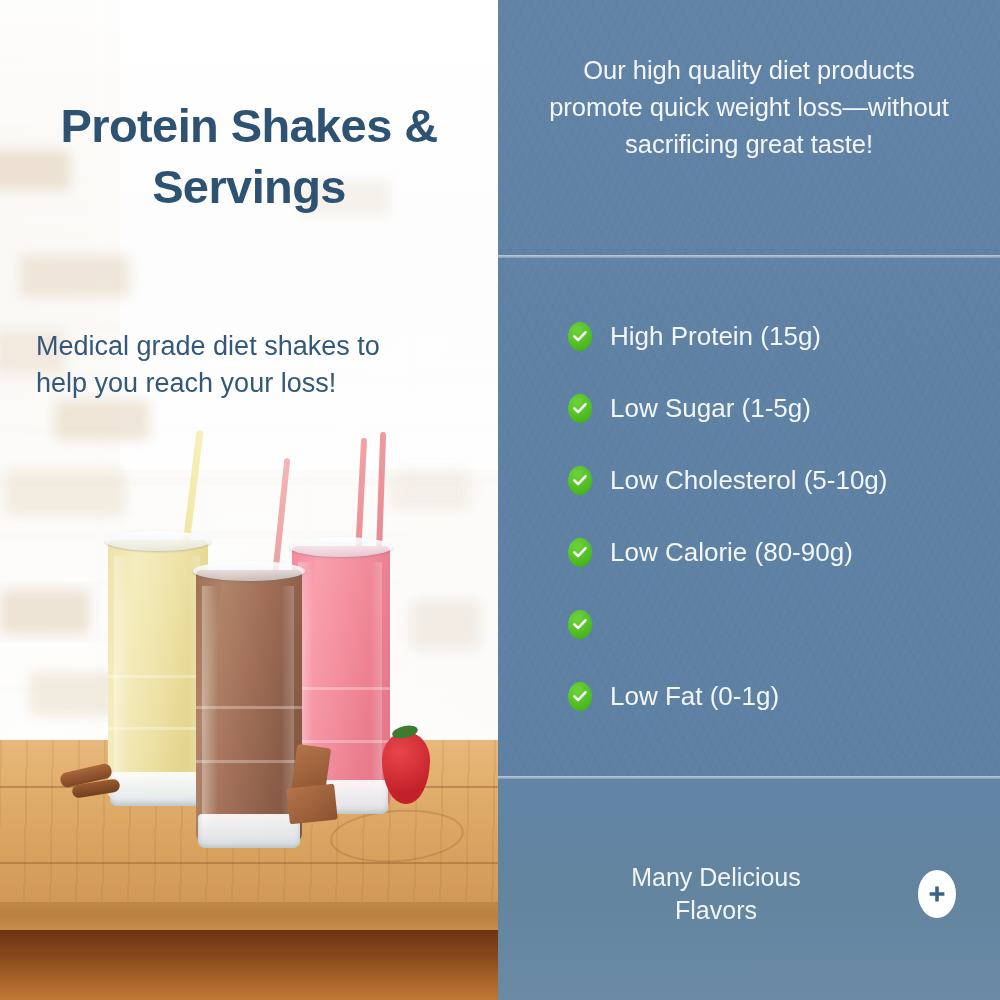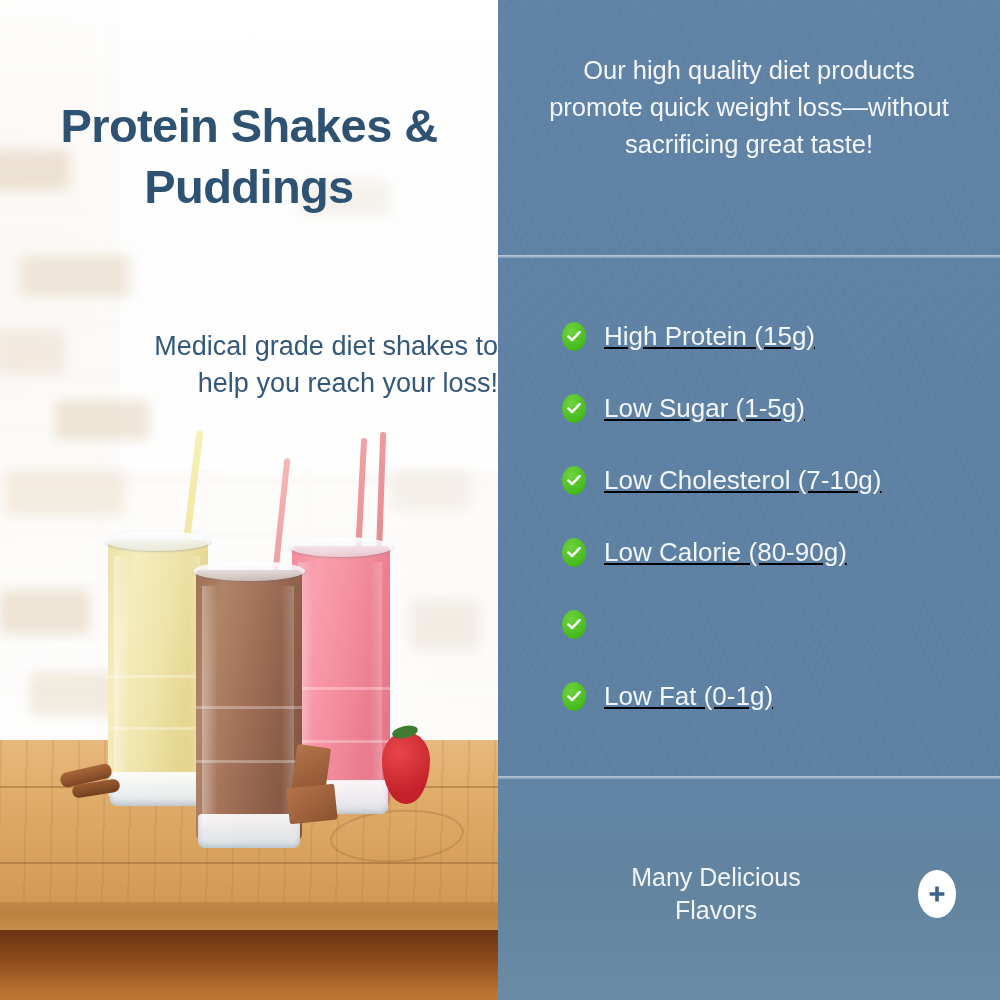--- a/index.html
+++ b/index.html
@@ -54,27 +54,28 @@
     text-align:center;
     color:#2d5272;
     font-weight:700;
     font-size:47px;
     line-height:1.30;
     letter-spacing:-0.6px;
     z-index:6;
   }
   .headline .ln2{display:block;}
   .subhead{
-    position:absolute;left:0;top:328px;width:498px;
-    text-align:right;
+    position:absolute;left:8px;top:328px;width:498px;
+    text-align:left;
     color:#34587a;
     font-size:27px;
     line-height:1.36;
     font-weight:400;
     z-index:6;
+    padding-left:28px;
   }
 
   
   .photo{
     position:absolute;left:0;top:430px;width:498px;height:570px;
     overflow:hidden;
   }
   .board{
     position:absolute;left:0;top:310px;width:498px;height:180px;
     background:
@@ -199,22 +200,22 @@
   }
 
   .divider{
     position:absolute;left:0;width:502px;height:3px;
     background:linear-gradient(180deg,rgba(255,255,255,0.58),rgba(255,255,255,0.22));
   }
   .divider-top{top:255px;}
   .divider-bot{top:776px;}
 
   .feature-list{
-    position:absolute;left:2px;top:300px;width:431px;
-    padding:0 0 0 62px;box-sizing:border-box;text-decoration:underline;
+    position:absolute;left:8px;top:300px;width:431px;
+    padding:0 0 0 62px;box-sizing:border-box;
   }
   .feature-item{
     display:flex;align-items:center;
     height:72px;
   }
   .check-badge{
     flex:0 0 auto;
     width:24px;height:29px;
     border-radius:50%;
     background:radial-gradient(circle at 38% 30%,#6ed33c,#47b81d 72%,#3ca617 100%);
@@ -269,21 +270,21 @@
       <div class="brick-blotch bb5"></div>
       <div class="brick-blotch bb6"></div>
       <div class="brick-blotch bb7"></div>
       <div class="brick-blotch bb8"></div>
       <div class="brick-blotch bb9"></div>
       <div class="brick-blotch bb10"></div>
     </div>
 
     <div class="headline">
       <span>Protein Shakes &amp;</span>
-      <span class="ln2">Puddings</span>
+      <span class="ln2">Servings</span>
     </div>
 
     <div class="subhead">
       <span>Medical grade diet shakes to</span><br>
       <span>help you reach your loss!</span>
     </div>
 
     <div class="photo">
       <div class="board"></div>
       <div class="board-seam seam1"></div>
@@ -369,21 +370,21 @@
         </span>
         <span class="feature-text">Low Sugar (1-5g)</span>
       </div>
 
       <div class="feature-item">
         <span class="check-badge">
           <svg width="14" height="11" viewBox="0 0 14 11" aria-hidden="true">
             <path d="M1.4 5.4 L5.1 9.1 L12.6 1.2" fill="none" stroke="#ffffff" stroke-width="2.4" stroke-linecap="round" stroke-linejoin="round"></path>
           </svg>
         </span>
-        <span class="feature-text">Low Cholesterol (7-10g)</span>
+        <span class="feature-text">Low Cholesterol (5-10g)</span>
       </div>
 
       <div class="feature-item">
         <span class="check-badge">
           <svg width="14" height="11" viewBox="0 0 14 11" aria-hidden="true">
             <path d="M1.4 5.4 L5.1 9.1 L12.6 1.2" fill="none" stroke="#ffffff" stroke-width="2.4" stroke-linecap="round" stroke-linejoin="round"></path>
           </svg>
         </span>
         <span class="feature-text">Low Calorie (80-90g)</span>
       </div>

